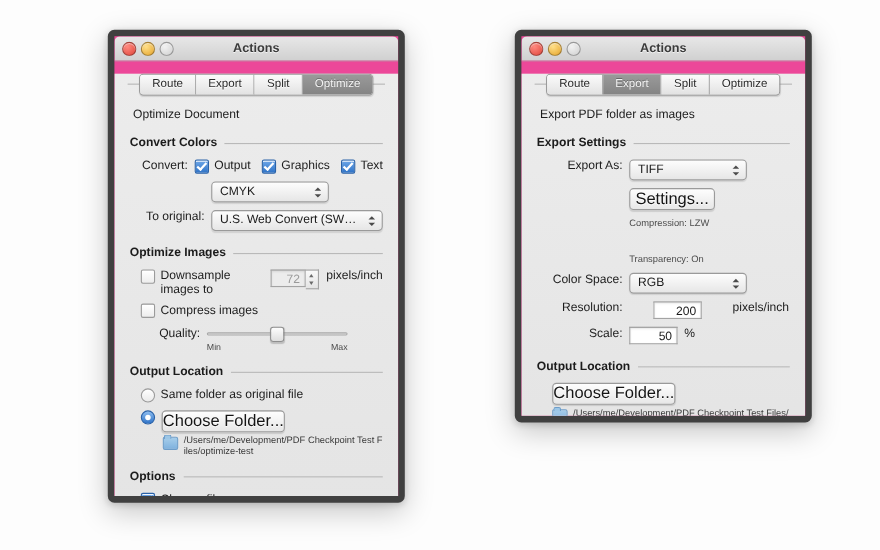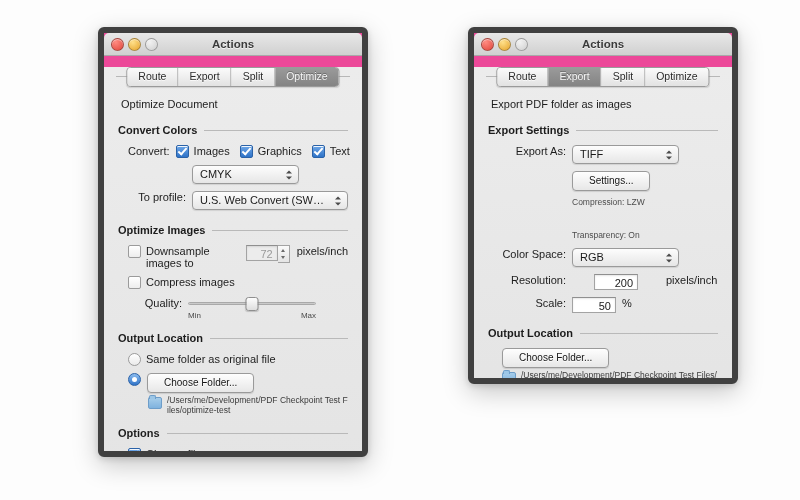--- a/index.html
+++ b/index.html
@@ -143,21 +143,21 @@
     content:"";position:absolute;left:3px;border-left:2.5px solid transparent;
     border-right:2.5px solid transparent;
   }
   .stepper:before{top:3px;border-bottom:3px solid #6a6a6a;}
   .stepper:after{bottom:3px;border-top:3px solid #6a6a6a;}
 
   
   .btn{
     display:inline-block;border:1px solid #9a9a9a;border-radius:4px;
     background:linear-gradient(to bottom,#fefefe,#e7e7e7);
-    font-size:10px;color:#151515;padding:2px 16px 3px;line-height:13px;
+    font-size:15px;color:#151515;padding:2px 0 3px;line-height:13px;
     box-shadow:0 1px 1px rgba(0,0,0,.12);text-align:center;
     text-shadow:0 1px 0 rgba(255,255,255,.8);
   }
 
   
   .slider{position:relative;width:128px;height:14px;}
   .slider .track{
     position:absolute;left:0;right:0;top:6px;height:3px;border-radius:2px;
     background:linear-gradient(to bottom,#bcbcbc,#d8d8d8);
     border:1px solid #a9a9a9;box-sizing:border-box;
@@ -217,37 +217,37 @@
         <div class="subtitle">Optimize Document</div>
 
         <div class="grouphdr">
           <span class="gh-label">Convert Colors</span>
           <span class="gh-rule"></span>
         </div>
 
         <div class="row" style="margin-left:10px;">
           <span class="lbl w58">Convert:</span>
           <span class="cb on"></span>
-          <span class="cbtxt">Images</span>
+          <span class="cbtxt">Output</span>
           <span class="cb on" style="margin-left:10px;"></span>
           <span class="cbtxt">Graphics</span>
           <span class="cb on" style="margin-left:10px;"></span>
           <span class="cbtxt">Text</span>
         </div>
 
         <div class="row" style="margin-left:10px;">
           <span class="lbl w58"></span>
           <div class="popup" style="width:78px;">
             <span>CMYK</span>
             <span class="arrows"></span>
           </div>
         </div>
 
         <div class="row" style="margin-left:10px;">
-          <span class="lbl w58">To profile:</span>
+          <span class="lbl w58">To original:</span>
           <div class="popup" style="flex:1;">
             <span>U.S. Web Convert (SWOP) v2</span>
             <span class="arrows"></span>
           </div>
         </div>
 
         <div class="grouphdr">
           <span class="gh-label">Optimize Images</span>
           <span class="gh-rule"></span>
         </div>

